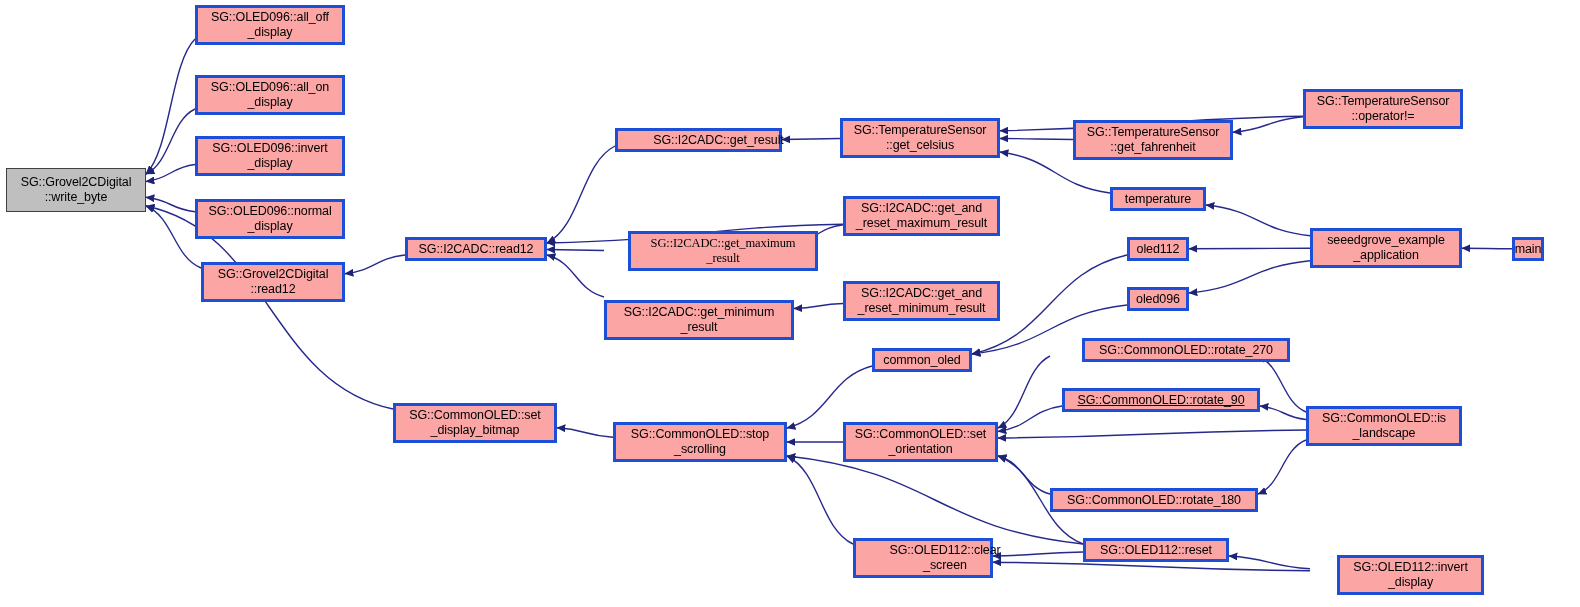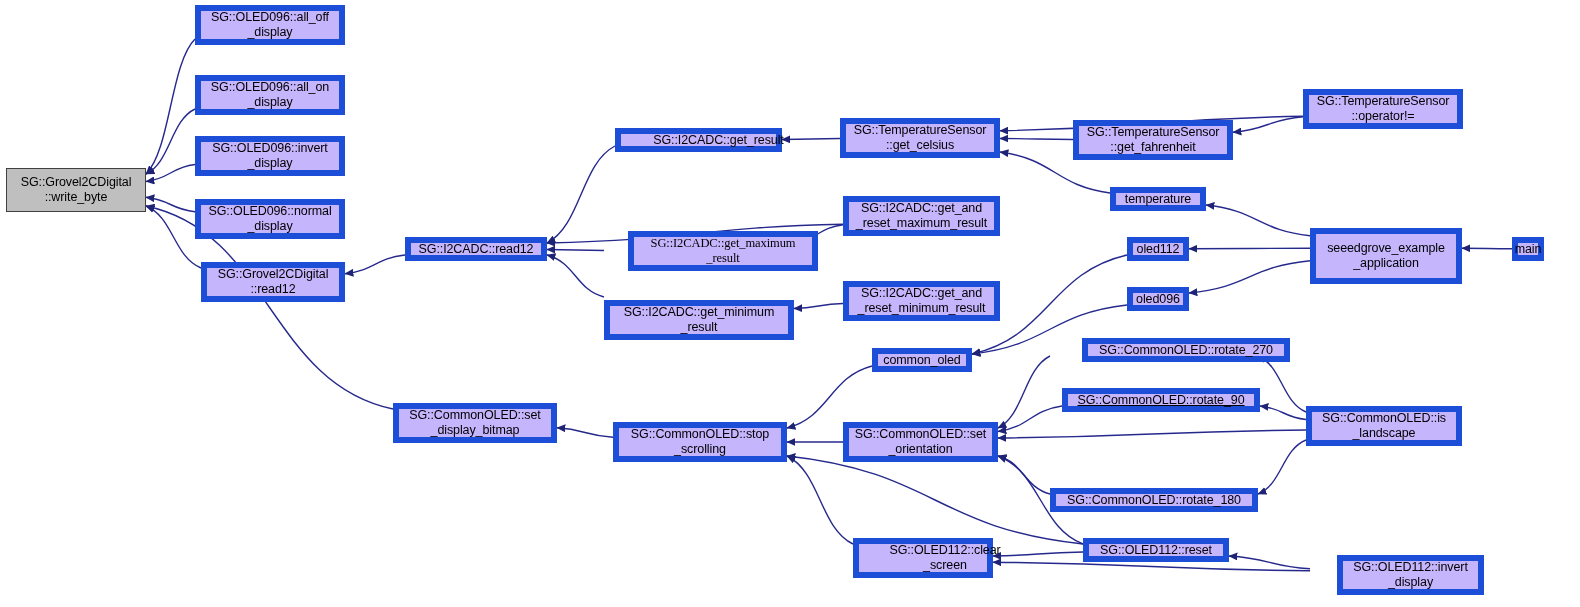--- a/index.html
+++ b/index.html
@@ -20,22 +20,22 @@
     position: absolute;
     left: 0;
     top: 0;
     width: 1580px;
     height: 607px;
     pointer-events: none;
   }
   .node {
     position: absolute;
     box-sizing: border-box;
-    border: 6px solid #1d4ed8;
-    background: #c4b5fd;
+    border: 3px solid #1d4ed8;
+    background: #fca5a5;
     color: #000000;
     font-size: 12.5px;
     line-height: 15px;
     text-align: center;
     display: flex;
     align-items: center;
     justify-content: center;
     white-space: pre-line;
     letter-spacing: -0.1px;
     z-index: 2;
@@ -136,21 +136,21 @@
 ::get_fahrenheit</div>
       <div class="node" style="left: 1110px; top: 187px; width: 96px; height: 24px;">temperature</div>
       <div class="node" style="left: 1127px; top: 237px; width: 62px; height: 24px;">oled112</div>
       <div class="node" style="left: 1127px; top: 287px; width: 62px; height: 24px;">oled096</div>
       <div class="node" style="left: 1050px; top: 338px; width: 208px; height: 24px; margin-left: 32px;">SG::CommonOLED::rotate_270</div>
       <div class="node" style="left: 1062px; top: 388px; width: 198px; height: 24px; text-decoration: underline;">SG::CommonOLED::rotate_90</div>
       <div class="node" style="left: 1050px; top: 488px; width: 208px; height: 24px;">SG::CommonOLED::rotate_180</div>
       <div class="node" style="left: 1083px; top: 538px; width: 146px; height: 24px;">SG::OLED112::reset</div>
       <div class="node" style="left: 1303px; top: 89px; width: 160px; height: 40px;">SG::TemperatureSensor
 ::operator!=</div>
-      <div class="node" style="left: 1310px; top: 228px; width: 152px; height: 56px;">seeedgrove_example
+      <div class="node" style="left: 1310px; top: 228px; width: 152px; height: 40px;">seeedgrove_example
 _application</div>
       <div class="node" style="left: 1306px; top: 406px; width: 156px; height: 40px;">SG::CommonOLED::is
 _landscape</div>
       <div class="node" style="left: 1310px; top: 555px; width: 147px; height: 40px; margin-left: 27px;">SG::OLED112::invert
 _display</div>
       <div class="node" style="left: 1512px; top: 237px; width: 32px; height: 24px;">main</div>
     </div>
 </div>
 
 </body></html>

